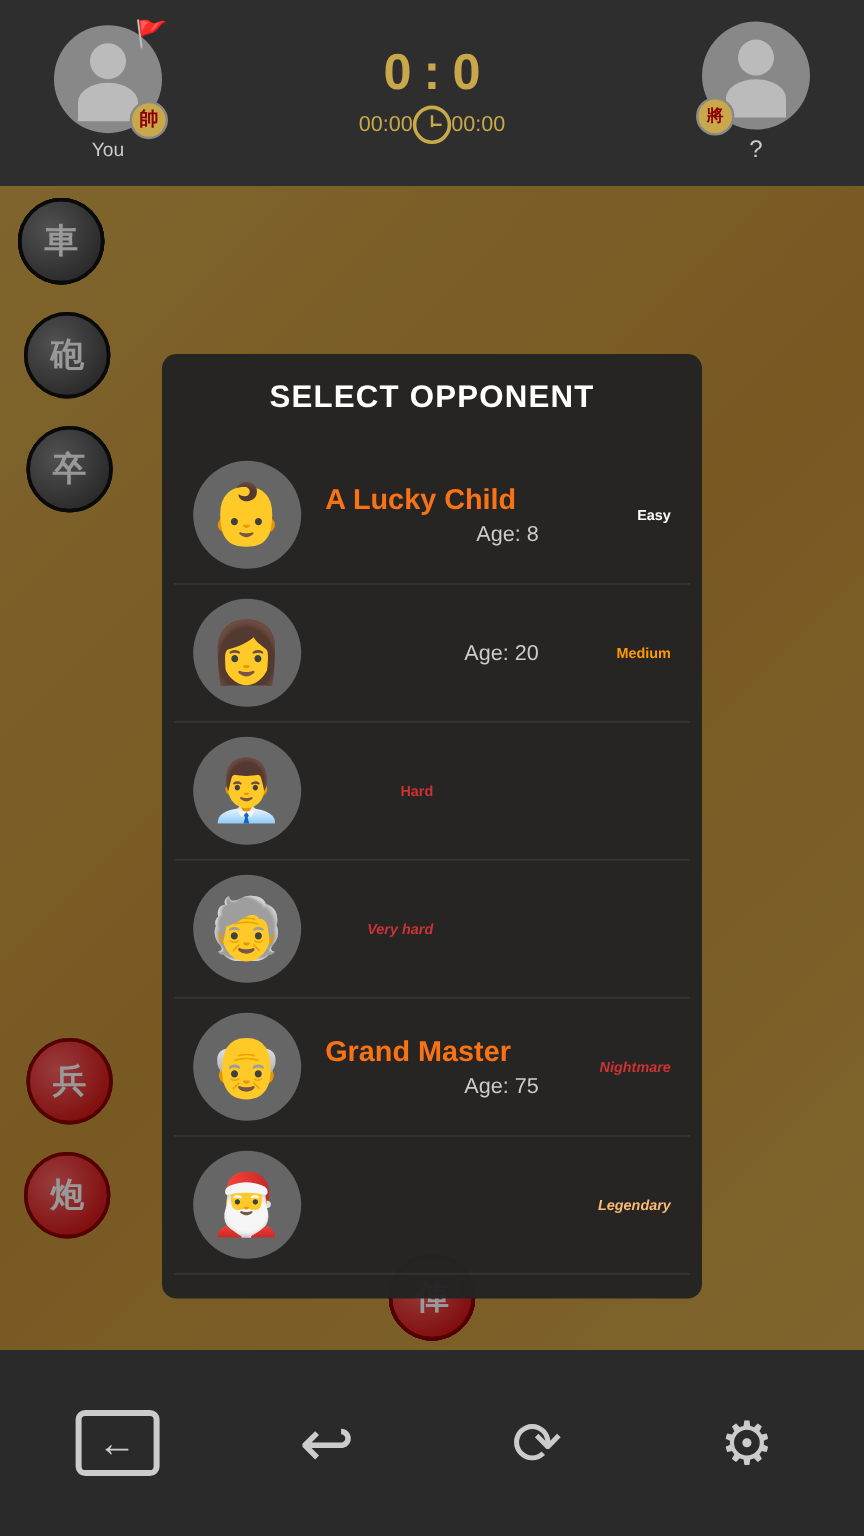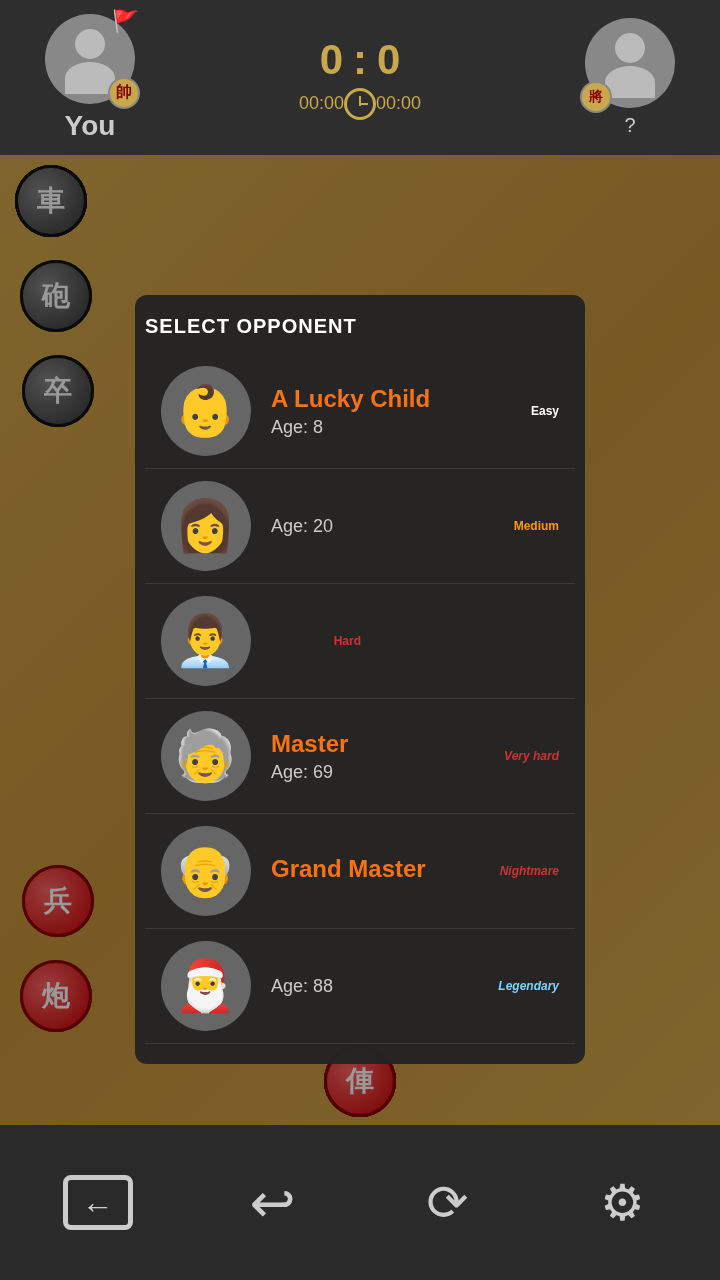--- a/index.html
+++ b/index.html
@@ -89,23 +89,22 @@
       display: flex;
       align-items: center;
       justify-content: center;
       font-size: 16px;
       color: #8b0000;
       font-weight: bold;
       border: 2px solid #888;
     }
     .player-name {
       color: #ccc;
-      font-size: 28px;
+      font-size: 16px;
       margin-top: 6px;
-      font-weight: bold;
     }
     .score-section {
       display: flex;
       flex-direction: column;
       align-items: center;
     }
     .score-display {
       display: flex;
       align-items: center;
       gap: 10px;
@@ -234,25 +233,25 @@
     #select-opponent-modal {
       width: 450px;
       background: rgba(35,35,35,0.97);
       border-radius: 12px;
       padding: 20px 10px;
       max-height: 800px;
       overflow-y: auto;
     }
     .modal-title {
       color: #fff;
-      font-size: 20px;
-      font-weight: bold;
-      text-align: left;
+      font-size: 26px;
+      font-weight: bold;
+      text-align: center;
       letter-spacing: 1px;
-      margin-bottom: 16px;
+      margin-bottom: 26px;
     }
     .opponent-row {
       display: flex;
       align-items: center;
       padding: 12px 16px;
       border-bottom: 1px solid rgba(255,255,255,0.1);
       cursor: pointer;
     }
     .opponent-avatar {
       width: 90px;
@@ -272,33 +271,34 @@
     }
     .opponent-name {
       color: #f97316;
       font-size: 24px;
       font-weight: bold;
       margin-bottom: 4px;
     }
     .opponent-age {
       color: #ccc;
       font-size: 18px;
+      text-align: right;
     }
     .opponent-difficulty {
       font-size: 12px;
       font-weight: bold;
       min-width: 110px;
       text-align: right;
     }
     .diff-easy { color: #ffffff; }
     .diff-medium { color: #ff9900; }
     .diff-hard { color: #cc3333; }
     .diff-very-hard { color: #cc3333; font-style: italic; }
     .diff-nightmare { color: #cc3333; font-style: italic; }
-    .diff-legendary { color: #7dd3fc; font-style: italic; }
+    .diff-legendary { color: #fdba74; font-style: italic; }
 
     
     #bottom-toolbar {
       position: absolute;
       bottom: 0;
       left: 0;
       width: 720px;
       height: 155px;
       background: #2a2a2a;
       display: flex;
@@ -447,37 +447,33 @@
       <div class="opponent-age">Age: 20</div>
     </div>
     <div class="opponent-difficulty diff-medium">Medium</div>
   </div>
           <div class="opponent-row">
     <div class="opponent-avatar">👨‍💼</div>
     <div class="opponent-difficulty diff-hard">Hard</div>
   </div>
           <div class="opponent-row">
     <div class="opponent-avatar">🧓</div>
-    <div class="opponent-info">
-      <div class="opponent-name">Master</div>
-      <div class="opponent-age">Age: 69</div>
-    </div>
     <div class="opponent-difficulty diff-very-hard">Very hard</div>
   </div>
           <div class="opponent-row">
     <div class="opponent-avatar">👴</div>
     <div class="opponent-info">
       <div class="opponent-name">Grand Master</div>
+      <div class="opponent-age">Age: 75</div>
     </div>
     <div class="opponent-difficulty diff-nightmare">Nightmare</div>
   </div>
           <div class="opponent-row">
     <div class="opponent-avatar">🎅</div>
     <div class="opponent-info">
-      <div class="opponent-age">Age: 88</div>
     </div>
     <div class="opponent-difficulty diff-legendary">Legendary</div>
   </div>
         </div>
     </div>
   </div>
 </div>
 
 <div id="bottom-toolbar">
   <div class="toolbar-btn">

